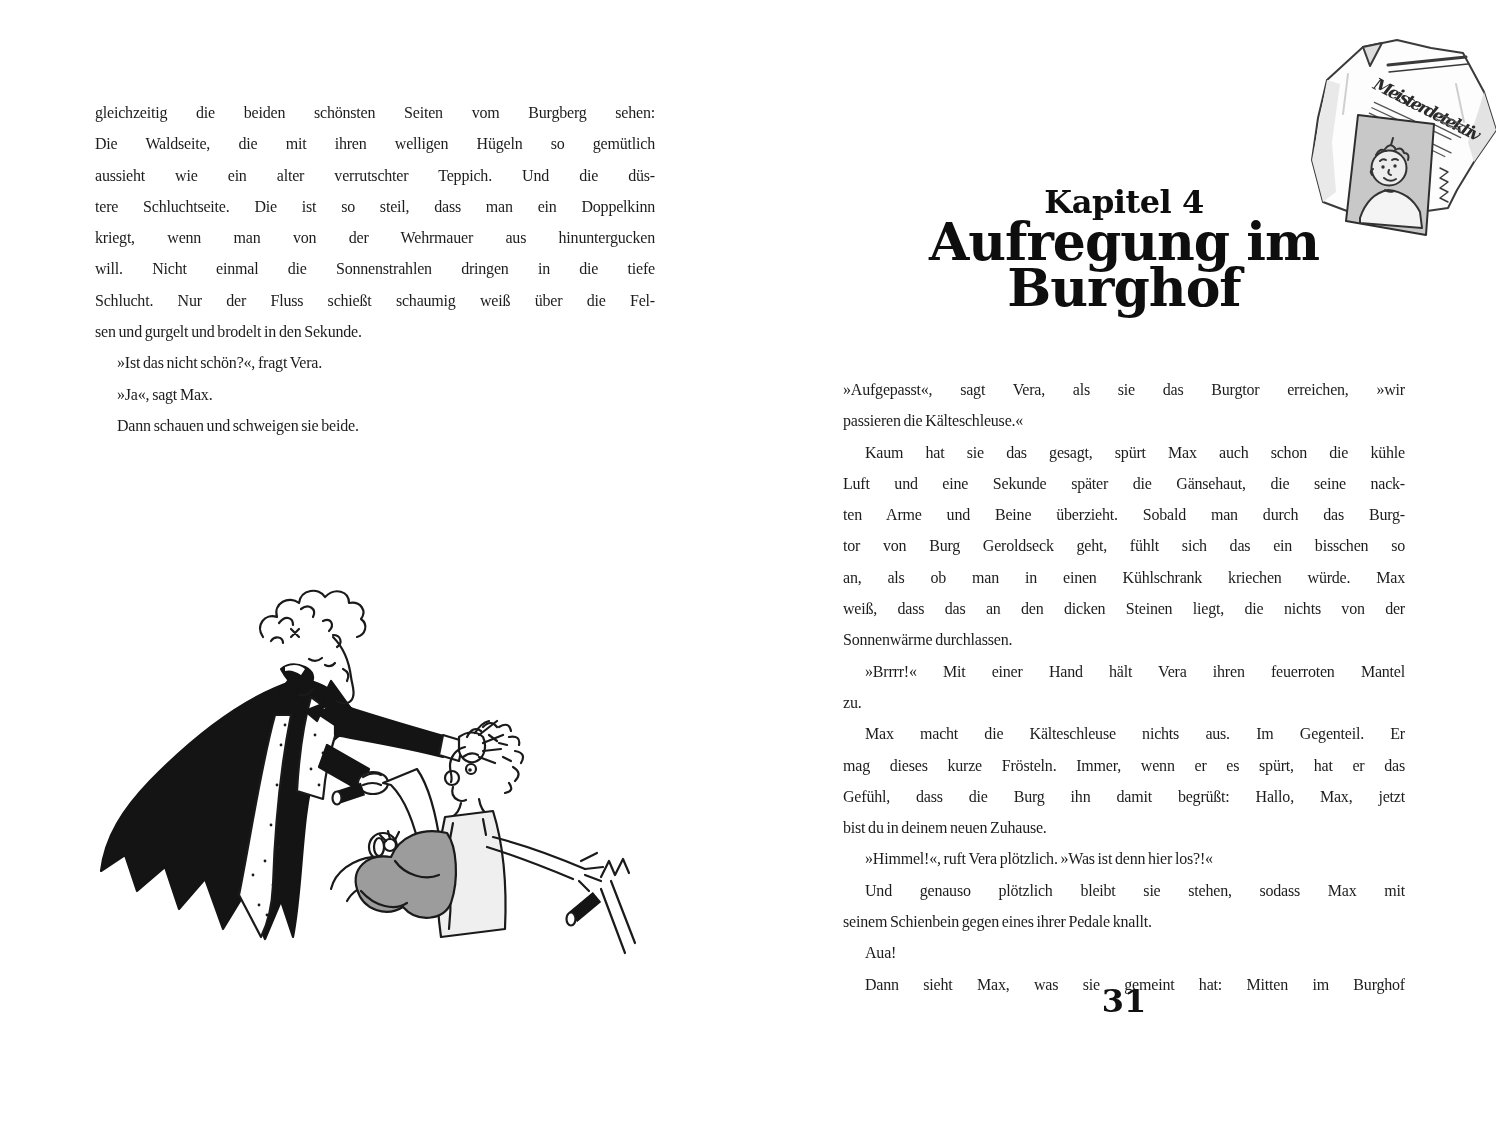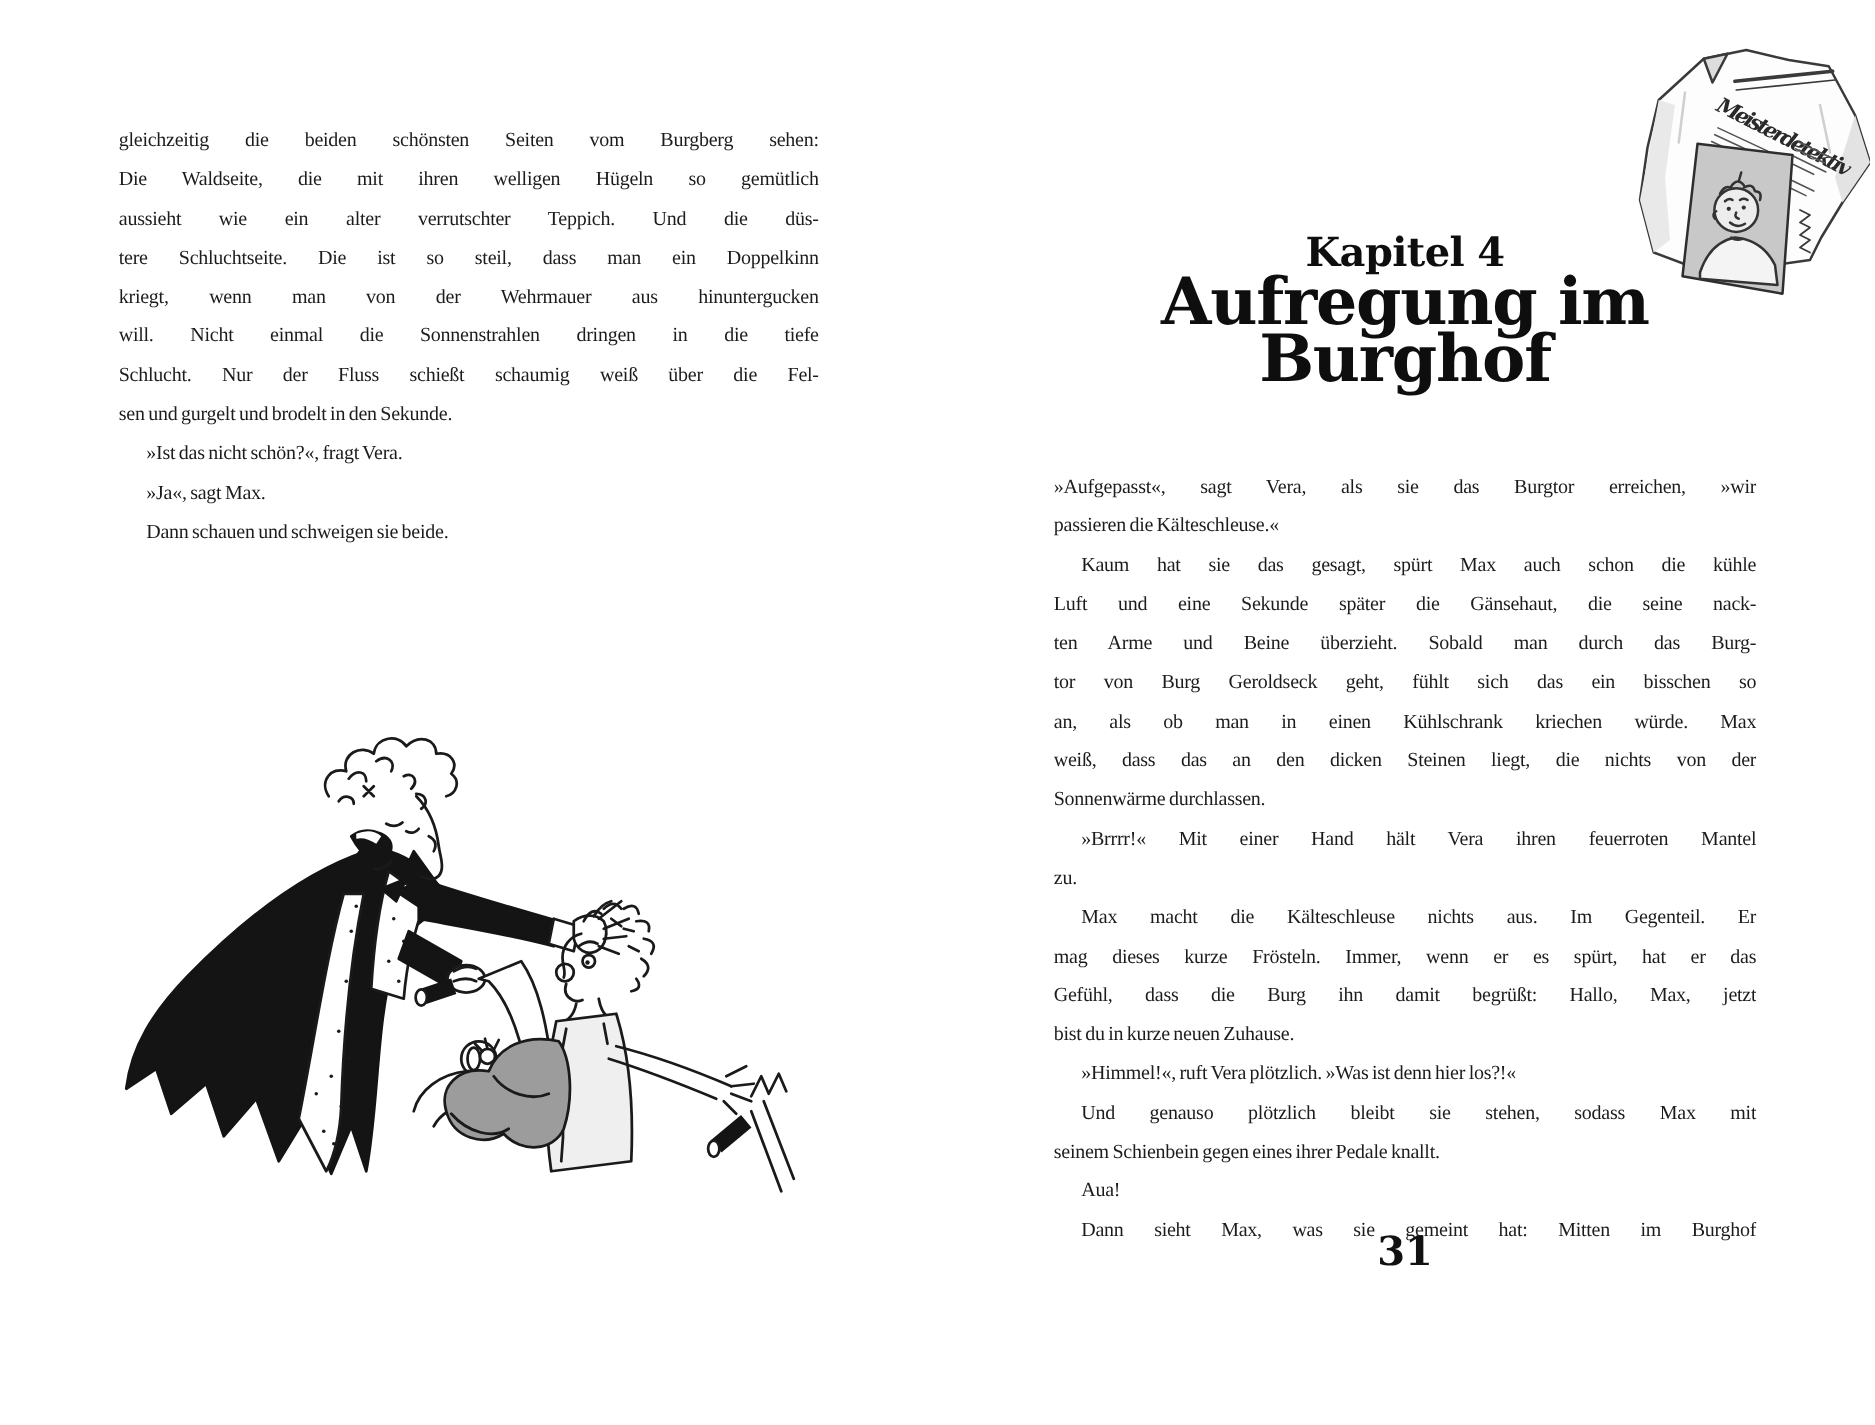--- a/index.html
+++ b/index.html
@@ -206,21 +206,21 @@
         <div class="line just">ten Arme und Beine überzieht. Sobald man durch das Burg-</div>
         <div class="line just">tor von Burg Geroldseck geht, fühlt sich das ein bisschen so</div>
         <div class="line just">an, als ob man in einen Kühlschrank kriechen würde. Max</div>
         <div class="line just">weiß, dass das an den dicken Steinen liegt, die nichts von der</div>
         <div class="line">Sonnenwärme durchlassen.</div>
         <div class="line ind just">»Brrrr!« Mit einer Hand hält Vera ihren feuerroten Mantel</div>
         <div class="line">zu.</div>
         <div class="line ind just">Max macht die Kälteschleuse nichts aus. Im Gegenteil. Er</div>
         <div class="line just">mag dieses kurze Frösteln. Immer, wenn er es spürt, hat er das</div>
         <div class="line just">Gefühl, dass die Burg ihn damit begrüßt: Hallo, Max, jetzt</div>
-        <div class="line">bist du in kurze neuen Zuhause.</div>
+        <div class="line">bist du in deinem neuen Zuhause.</div>
         <div class="line ind">»Himmel!«, ruft Vera plötzlich. »Was ist denn hier los?!«</div>
         <div class="line ind just">Und genauso plötzlich bleibt sie stehen, sodass Max mit</div>
         <div class="line">seinem Schienbein gegen eines ihrer Pedale knallt.</div>
         <div class="line ind">Aua!</div>
         <div class="line ind just">Dann sieht Max, was sie gemeint hat: Mitten im Burghof</div>
       </div>
 
     <div id="page-number">31</div>
   </section>
 

